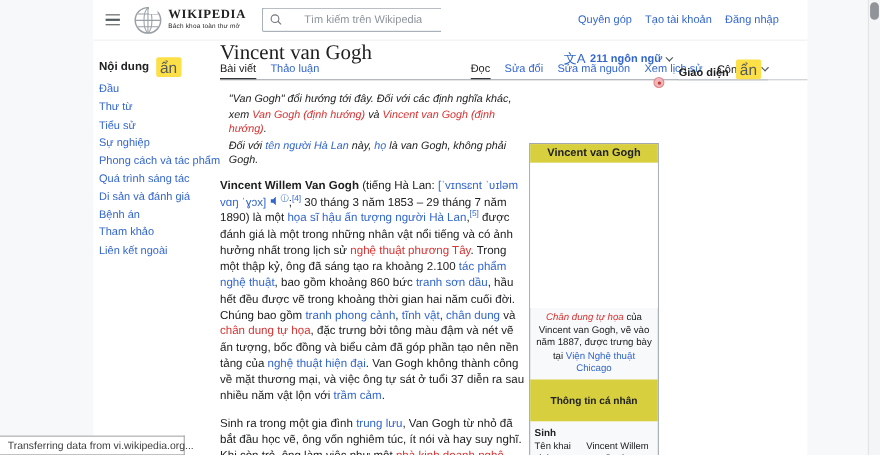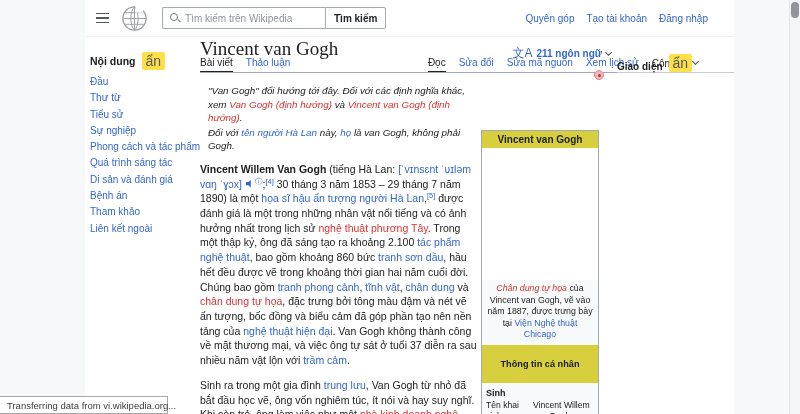--- a/index.html
+++ b/index.html
@@ -23,21 +23,21 @@
               letter-spacing:.6px; color:#202122; }
   .tagline { font-size:5.8px; color:#202122; margin-top:2px; letter-spacing:.2px; }
   .searchwrap { display:flex; margin-left:14px; height:22px; }
   .searchbox { width:163px; height:22px; border:1px solid #a2a9b1; border-right:none; background:#fff;
                display:flex; align-items:center; border-radius:2px 0 0 2px; }
   .mag { position:relative; width:10px; height:10px; margin:0 5px 0 7px; }
   .mag::before { content:""; position:absolute; left:0; top:0; width:6px; height:6px;
                  border:1.4px solid #72777d; border-radius:50%; }
   .mag::after { content:""; position:absolute; left:6.5px; top:6.5px; width:3.5px; height:1.4px;
                 background:#72777d; transform:rotate(45deg); }
-  .searchph { font-size:10px; color:#8d949c; }
+  .searchph { font-size:10px; color:#8d949c;margin-left:16px; }
   .searchbtn { height:22px; padding:0 8px; font-size:10px; font-weight:bold; color:#202122;
                background:#fff; border:1px solid #a2a9b1; border-radius:0 2px 2px 0; cursor:pointer; }
   .userlinks { position:absolute; right:26px; top:0; height:37px; display:flex; align-items:center; gap:12px; }
   .userlinks span { font-size:10px; color:#3366cc; cursor:pointer; white-space:nowrap; }
 
   
   .toc { position:absolute; left:5px; top:52px; width:106px; }
   .toc-head { display:flex; align-items:center; gap:6px; margin-bottom:6px; }
   .toc-title { font-size:10.5px; font-weight:bold; color:#202122; }
   .chip { font-size:14px; color:#54595d; background:#fde047; border-radius:2px; padding:1px 4px; cursor:pointer; }
@@ -115,27 +115,30 @@
         <i></i>
         <i></i>
       </div>
     <div class="logo">
       <svg class="globe" viewBox="0 0 28 28">
         <circle cx="14" cy="14" r="12" fill="#ffffff" stroke="#9aa0a6" stroke-width="1.4"></circle>
         <path d="M2.5 14 h23 M14 2 v24 M4.5 8 h19 M4.5 20 h19" stroke="#9aa0a6" stroke-width="1" fill="none"></path>
         <path d="M14 2 c5 4 5 20 0 24 M14 2 c-5 4 -5 20 0 24" stroke="#9aa0a6" stroke-width="1" fill="none"></path>
         <rect x="15" y="1" width="8" height="7" fill="#ffffff"></rect>
       </svg>
+      <div class="logotext">
+        <div class="wordmark">WIKIPEDIA</div>
+        <div class="tagline">Bách khoa toàn thư mở</div>
+      </div>
     </div>
     <div class="searchwrap">
       <div class="searchbox">
         <span class="mag"></span>
         <span class="searchph">Tìm kiếm trên Wikipedia</span>
       </div>
-      <button class="searchbtn">Tìm kiếm</button>
     </div>
     <div class="userlinks">
 
     <span>Quyên góp</span>
         <span>Tạo tài khoản</span>
         <span>Đăng nhập</span>
       </div>
   </div>
 
   <div class="toc">

